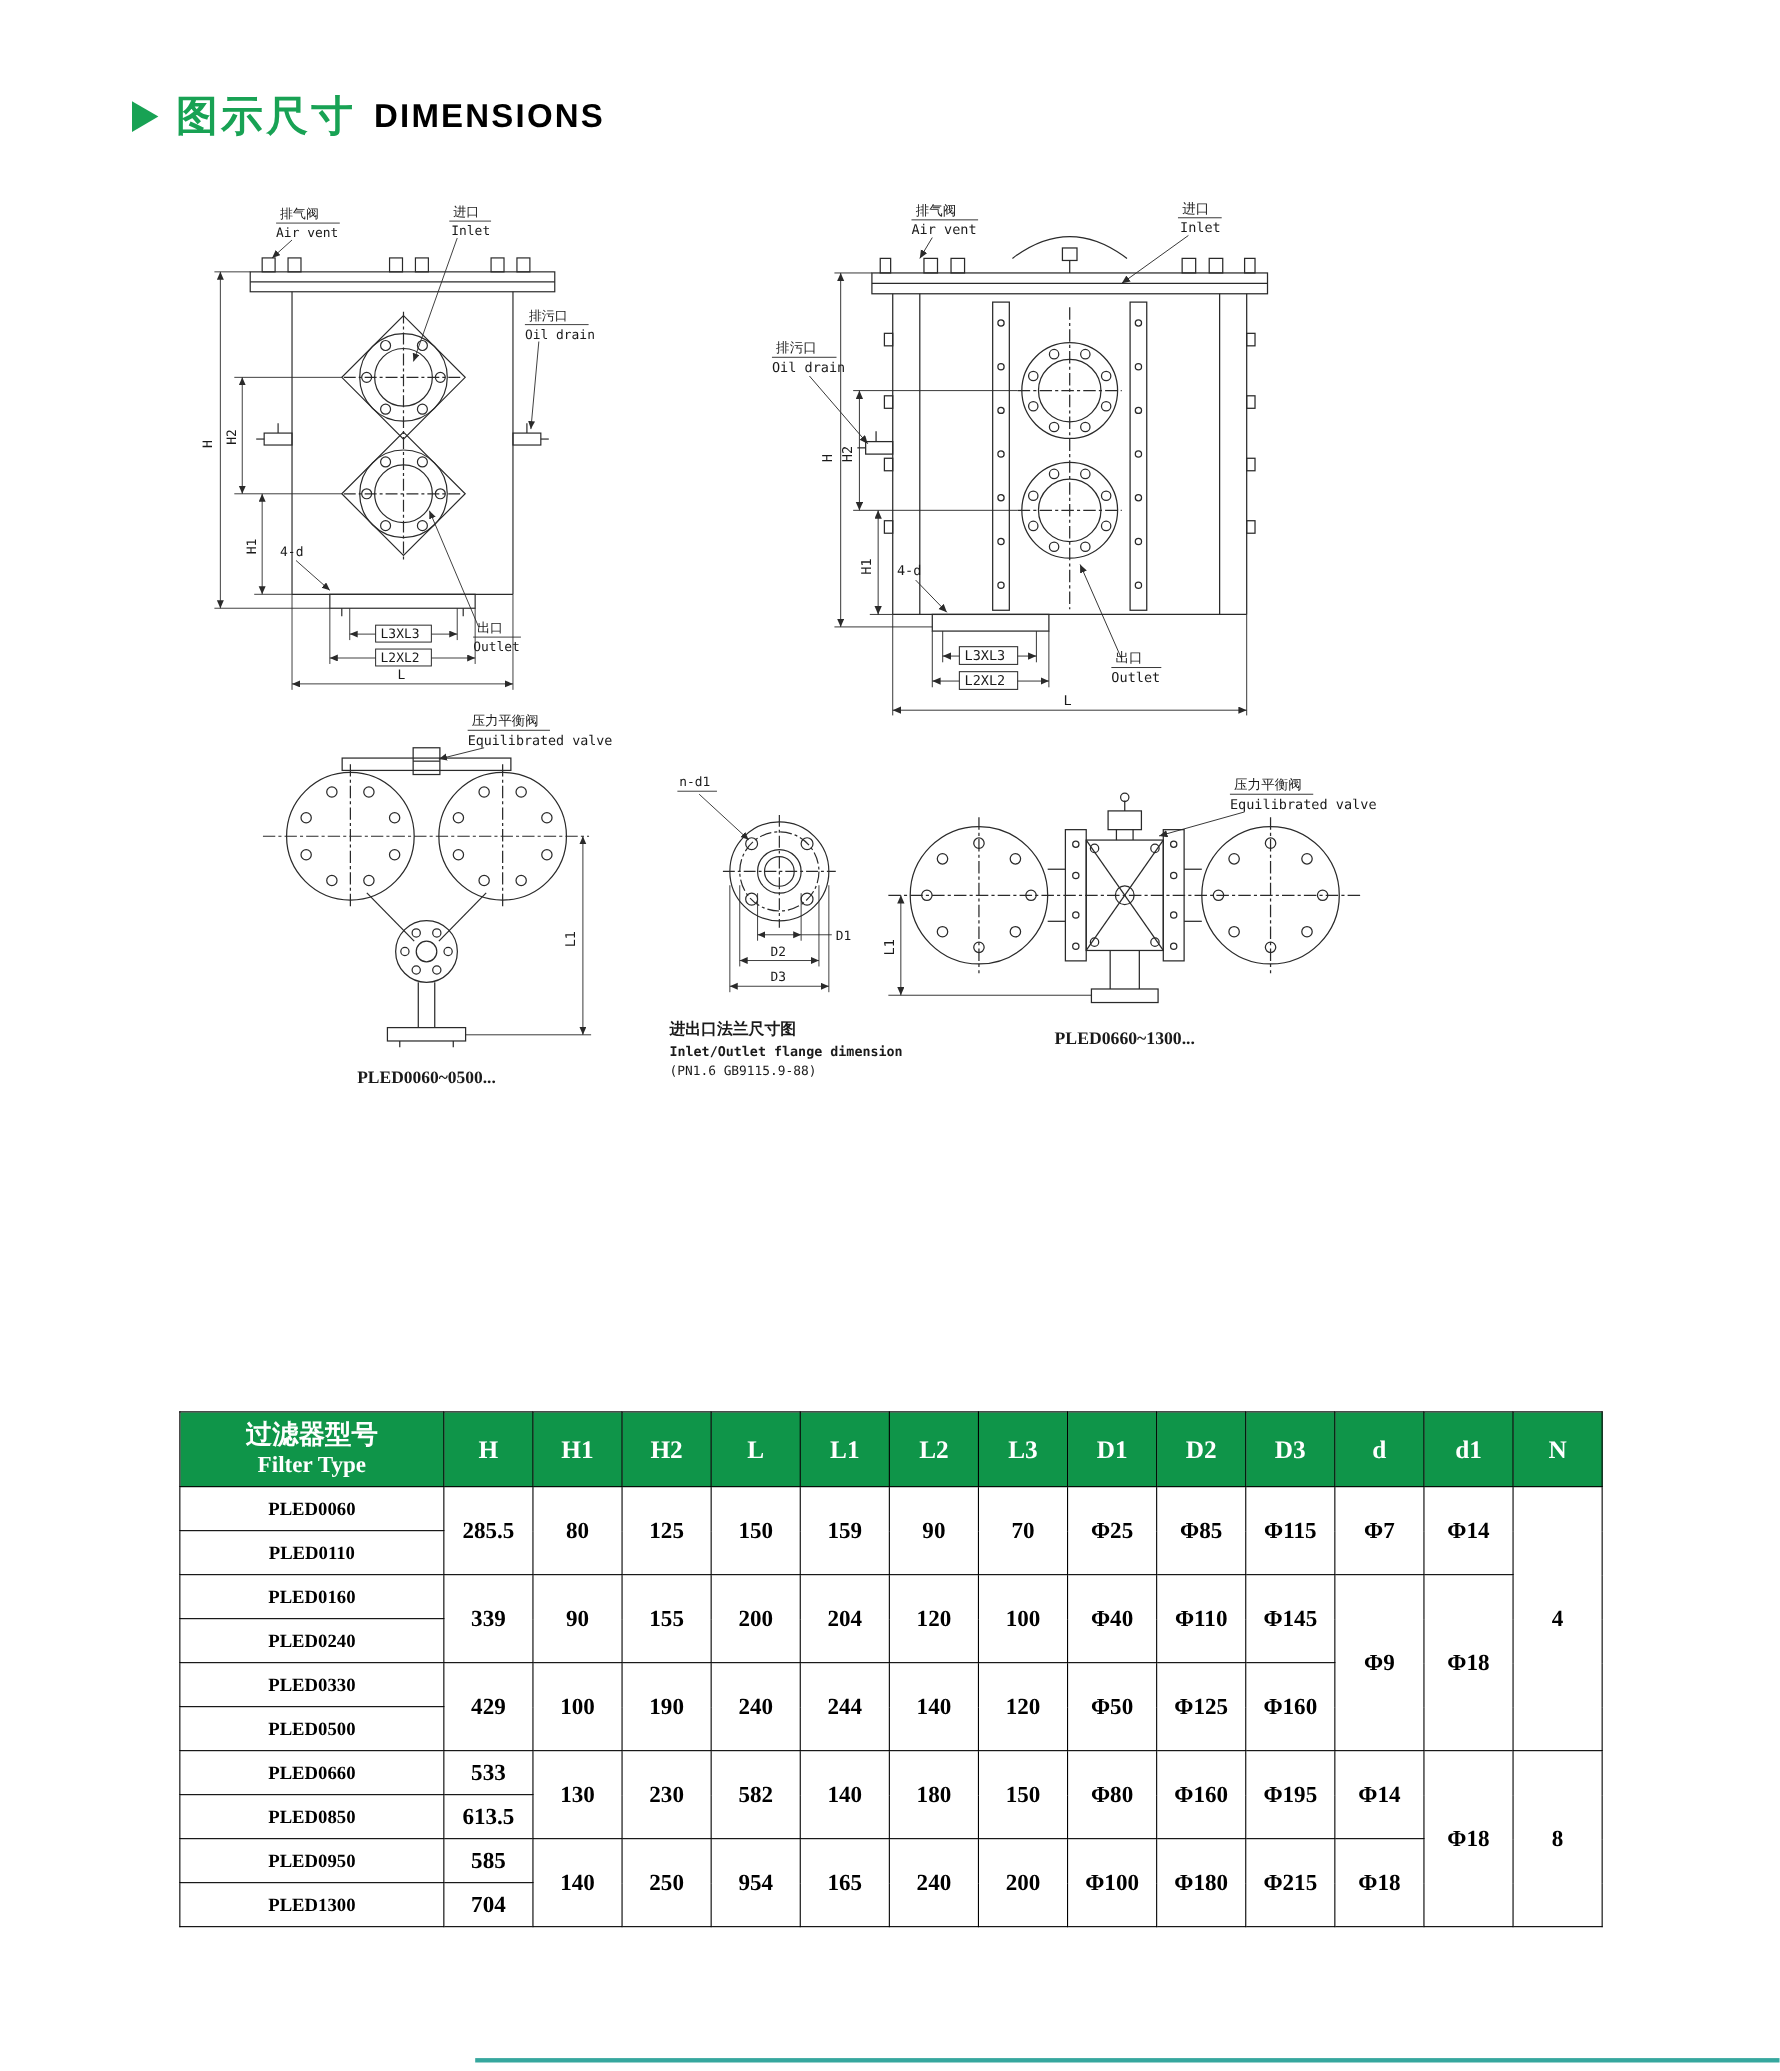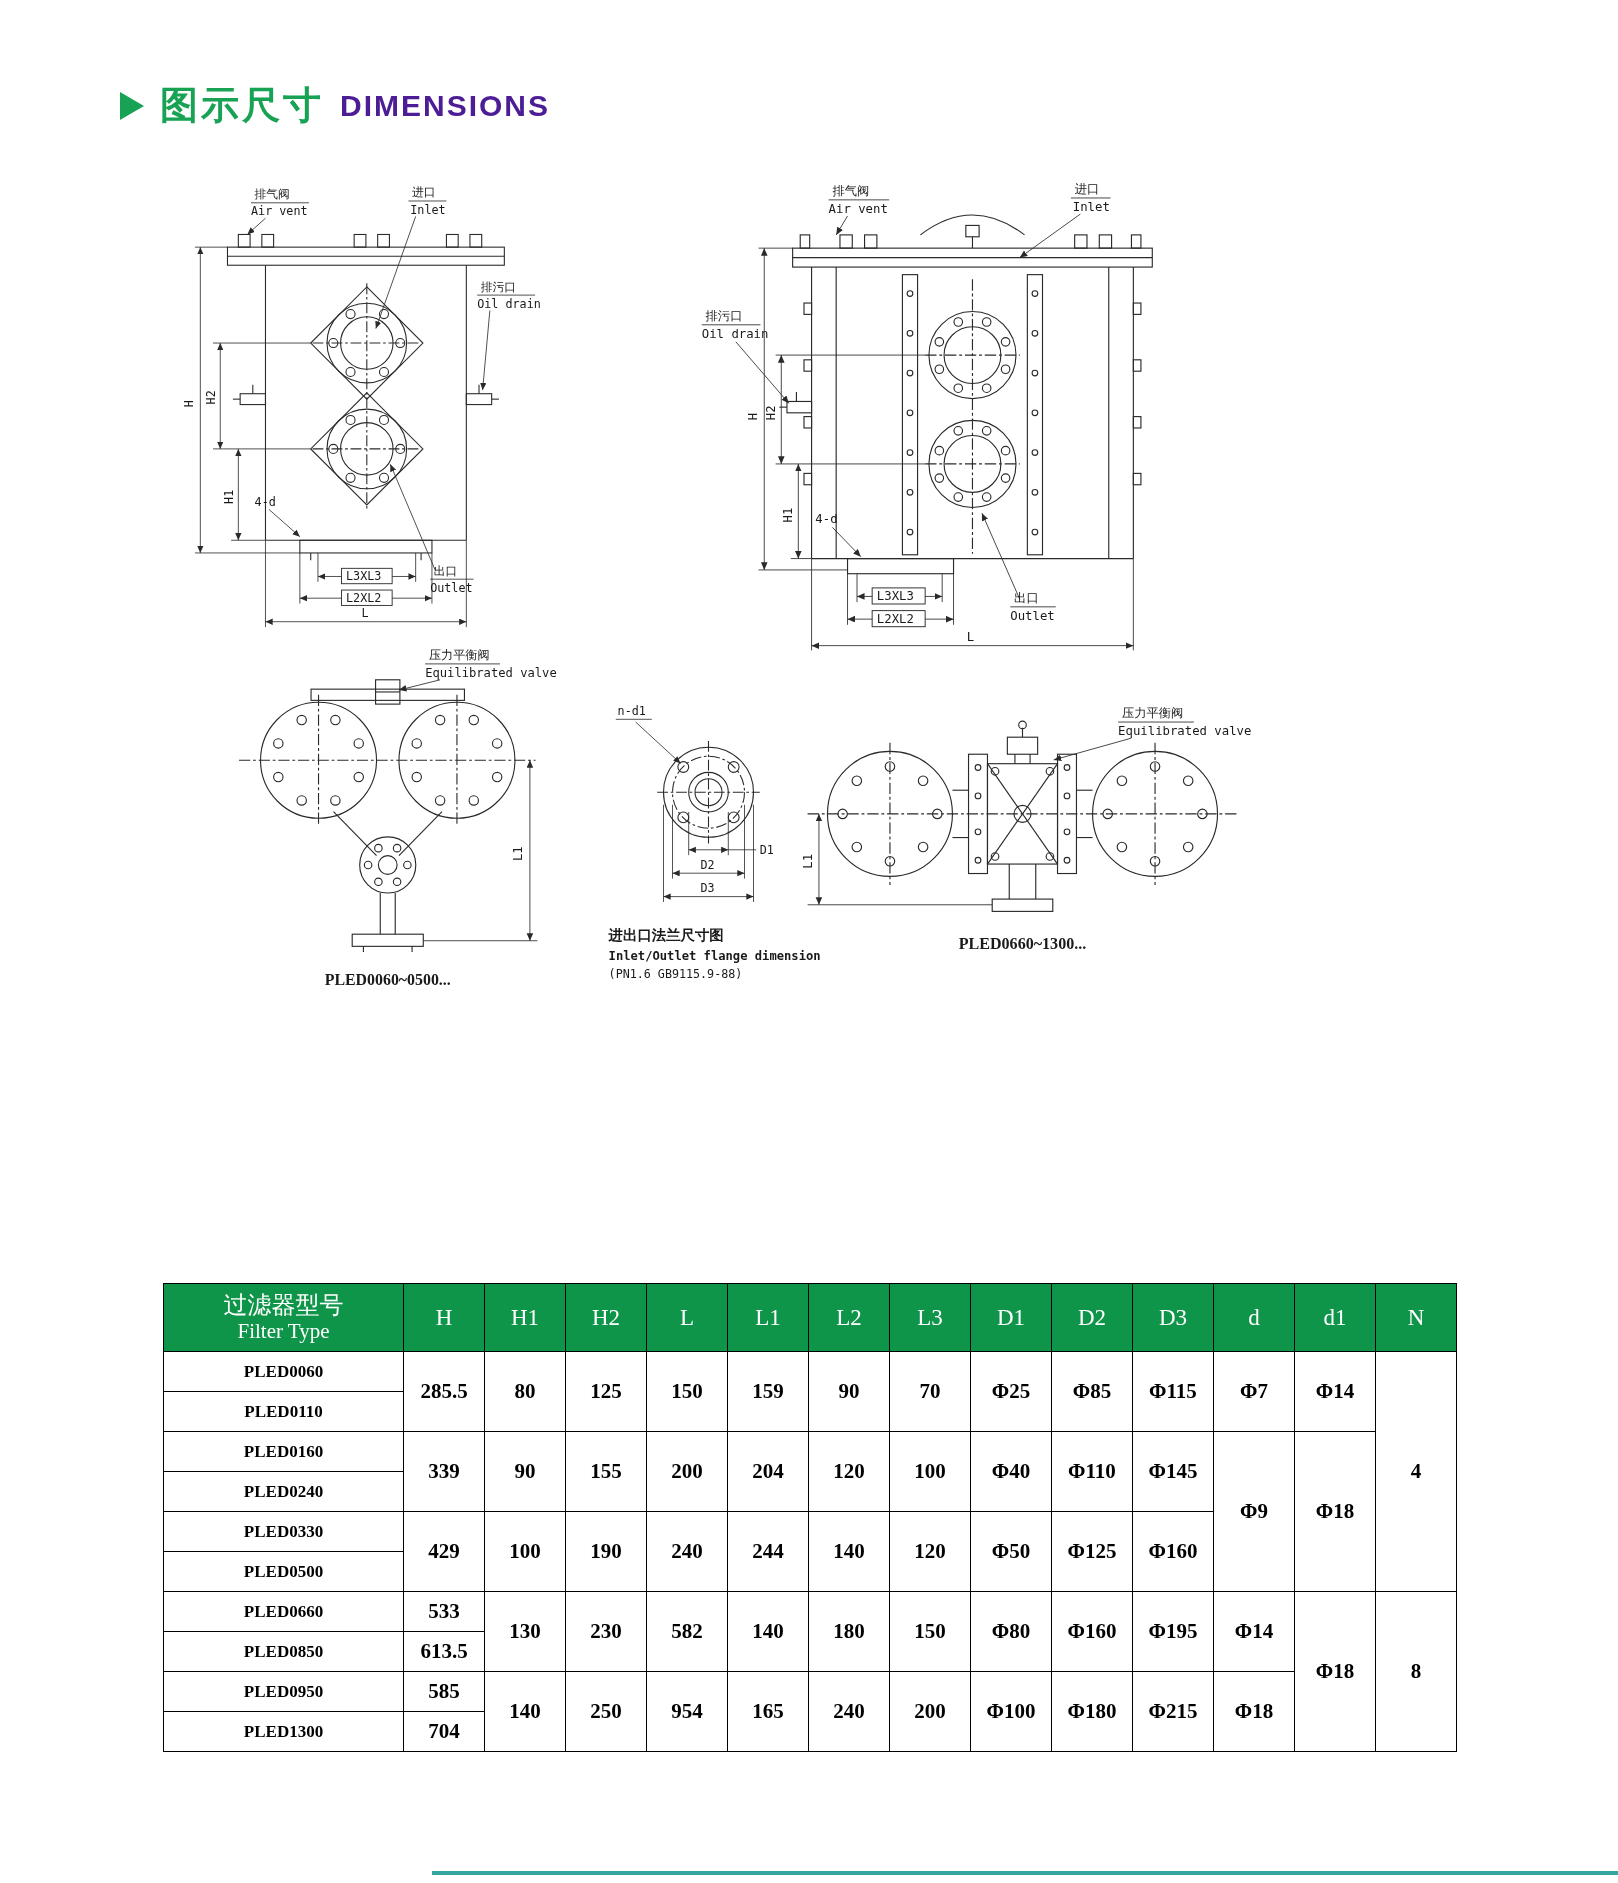--- a/index.html
+++ b/index.html
@@ -5,41 +5,41 @@
   * { margin:0; padding:0; box-sizing:border-box; }
   html,body { background:#ffffff; }
   .page {
     position:relative; width:1618px; height:1883px; background:#fff;
     font-family:"Liberation Serif", serif; overflow:hidden;
   }
   
   .title-row { position:absolute; left:120px; top:80px; display:flex; align-items:center; gap:16px; }
   .tri { width:0; height:0; border-left:24px solid #18a254; border-top:14px solid transparent; border-bottom:14px solid transparent; }
   .title-cn { font-size:38px; font-weight:bold; color:#18a254; font-family:"DejaVu Sans", sans-serif; letter-spacing:3px; }
-  .title-en { font-size:30px; font-weight:bold; color:#4c1d95; font-family:"Liberation Sans", sans-serif; letter-spacing:2px; }
+  .title-en { font-size:30px; font-weight:bold; color:#000000; font-family:"Liberation Sans", sans-serif; letter-spacing:2px; }
   
   .drawing { position:absolute; }
   .d1 { left:175px; top:182px; }
   .d2 { left:698px; top:180px; }
   .d3 { left:225px; top:648px; }
   .d4 { left:596px; top:695px; }
   .d5 { left:800px; top:705px; }
   svg { overflow:visible; }
   svg text { fill:#1a1a1a; font-family:"DejaVu Sans Mono", monospace; }
   .ln  { stroke:#2a2a2a; fill:none; stroke-width:1.2; }
   .thin{ stroke:#2a2a2a; fill:none; stroke-width:0.9; }
   .cap { font-family:"Liberation Serif", serif; font-weight:bold; }
   
   .dim-table {
     position:absolute; left:163px; top:1283px; width:1293px;
     border-collapse:collapse; table-layout:fixed;
     font-family:"Liberation Serif", serif;
   }
   .dim-table th, .dim-table td { border:1.6px solid #000; text-align:center; vertical-align:middle; padding:0; }
-  .dim-table thead th { background:#0f9549; color:#fff; height:68px; font-weight:normal; font-size:23px; }
+  .dim-table thead th { background:#0f9549; color:#fff; height:68px; font-weight:bold; font-size:23px; }
   .hdr-cn { font-size:24px; line-height:1.2; }
   .hdr-en { font-size:21px; line-height:1.2; }
   .dim-table td { height:40px; font-size:21px; font-weight:bold; color:#000; background:#fff; }
   td.model { font-size:17px; }
   
   .footer-line { position:absolute; left:432px; right:0; bottom:8px; height:4px; background:#36a79e; }
 </style>
 </head>
 <body>
 

